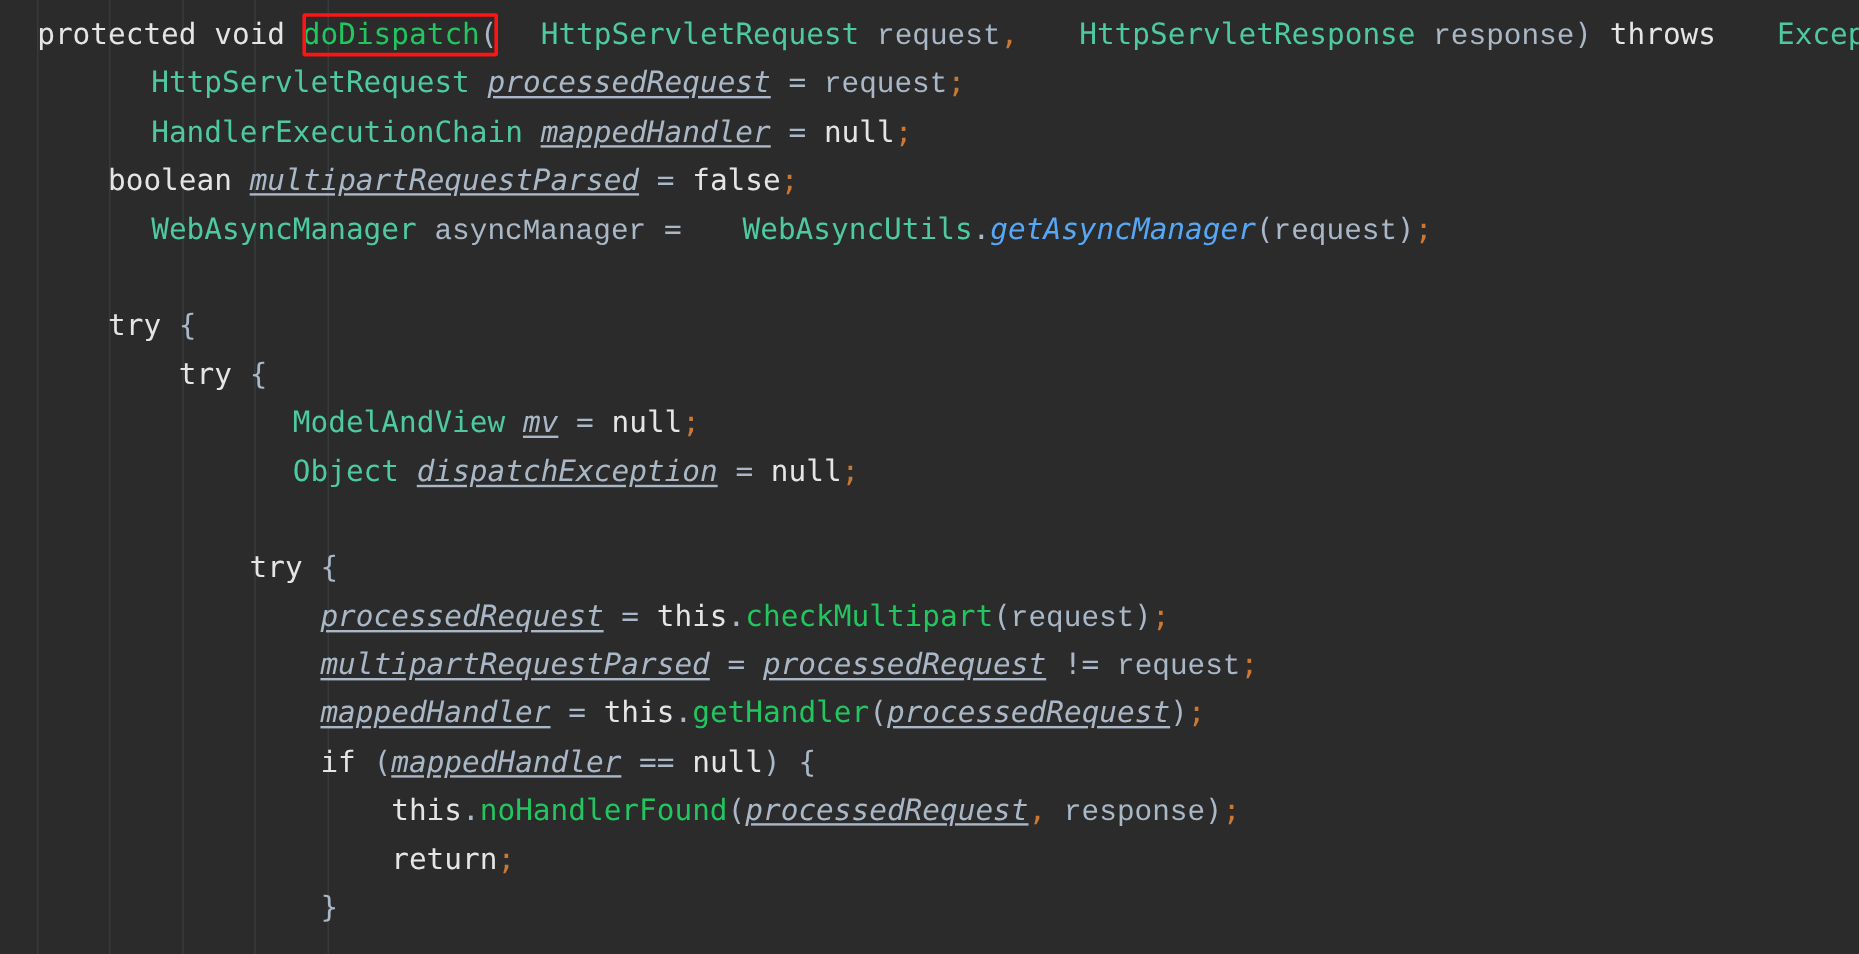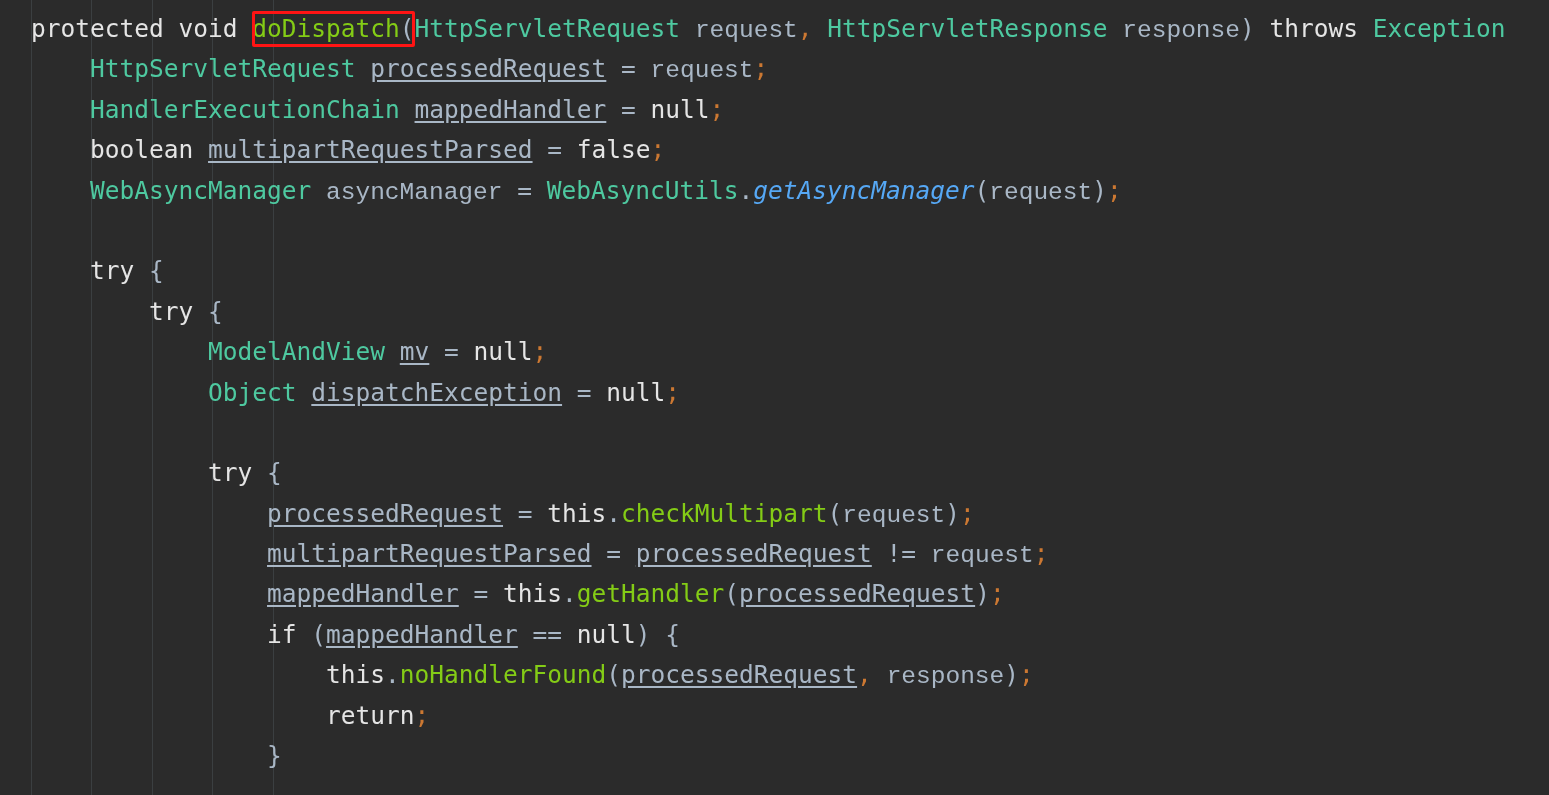--- a/index.html
+++ b/index.html
@@ -45,25 +45,25 @@
     box-sizing: border-box;
   }
 
   .line {
     height: 40.4px;
     white-space: pre;
   }
 
   
   .kw      { color: #e5e5e5; }             
-  .cls     { color: #4ec9a0; }             
-  .mth     { color: #84cc16; }             
+  .cls     { color: #4ec9a0; padding-left: 36px; }             
+  .mth     { color: #22c55e; }             
   .smth    { color: #56a8f5; font-style: italic; } 
   .var     { color: #a9b7c6; font-family: Liberation Mono, monospace; }             
-  .fld     { color: #a9b7c6; text-decoration: underline; text-underline-offset: 3px; } 
+  .fld     { color: #a9b7c6; text-decoration: underline; text-underline-offset: 3px; font-style: italic; } 
   .punc    { color: #a9b7c6; }
   .sep     { color: #cc7832; }             
   .brace   { color: #a9b7c6; }
 
   
   #highlight-box {
     position: absolute;
     border: 3px solid #ff1414;
     border-radius: 2px;
     pointer-events: none;

